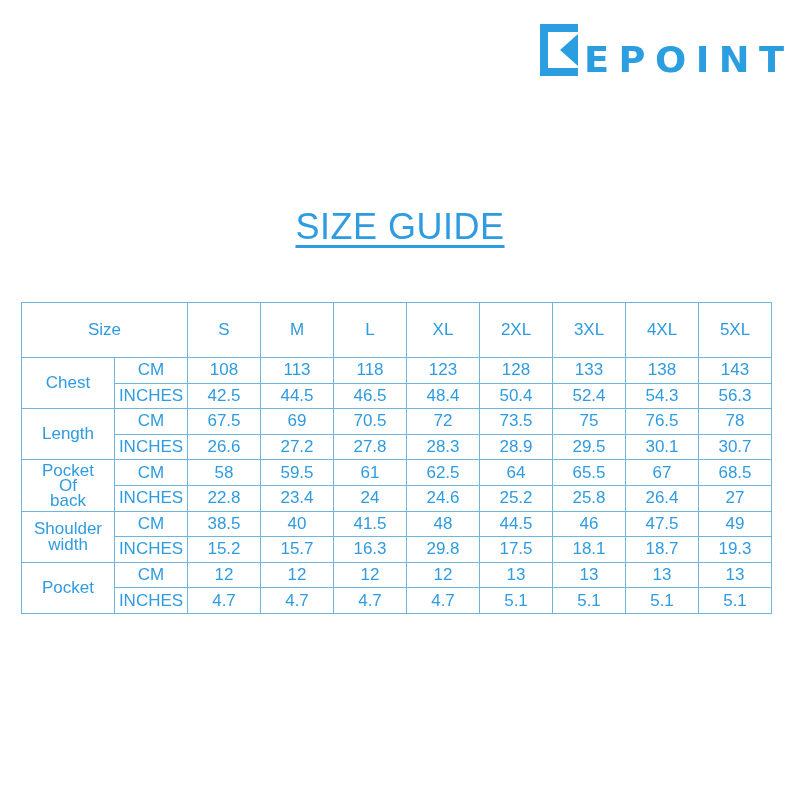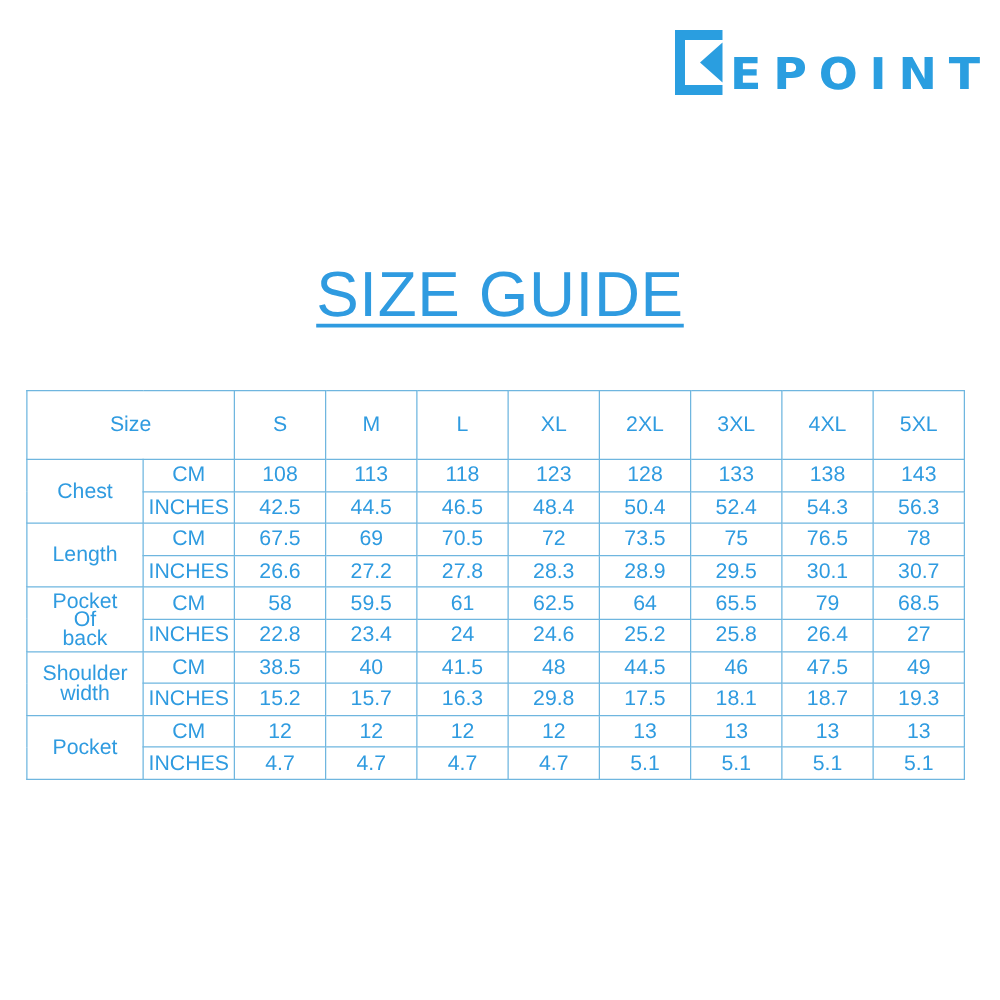--- a/index.html
+++ b/index.html
@@ -1,22 +1,22 @@
 <!DOCTYPE html>
 <html><head>
 <meta charset="utf-8">
 <style>
   html, body { margin: 0; padding: 0; background: #ffffff; }
   body { width: 800px; height: 800px; position: relative; overflow: hidden; font-family: "Liberation Sans", sans-serif; }
   .logo { position: absolute; left: 538px; top: 18px; width: 250px; height: 60px; display: flex; align-items: flex-end; }
   .logo-mark { width: 44px; height: 56px; }
   .logo-text { font-family: "DejaVu Sans", sans-serif; font-weight: bold; font-size: 35px; color: #2a9ee0; letter-spacing: 9px; margin-left: 2px; line-height: 1; transform: scaleX(1.05); transform-origin: left center; }
   .title { position: absolute; left: 0; width: 800px; top: 206px; text-align: center; }
-  .title span { font-size: 51px; color: #2f9be0; text-decoration: underline; text-decoration-thickness: 3px; text-underline-offset: 6px; letter-spacing: 0.5px; }
-  table.size-table { position: absolute; left: 21px; top: 312px; border-collapse: collapse; color: #2f9be0; font-size: 17px; }
+  .title span { font-size: 36px; color: #2f9be0; text-decoration: underline; text-decoration-thickness: 3px; text-underline-offset: 6px; letter-spacing: 0.5px; }
+  table.size-table { position: absolute; left: 21px; top: 302px; border-collapse: collapse; color: #2f9be0; font-size: 17px; }
   table.size-table td { border: 1.5px solid #6fb6df; text-align: center; padding: 0; }
   .hdr td { height: 54px; }
   .row td { height: 24.6px; }
   .col-label { width: 92px; }
   .col-unit { width: 72px; }
   .col-val { width: 72px; }
   .measure-label { line-height: 16px; }
 </style>
 </head>
 <body>
@@ -98,21 +98,21 @@
           <div>Of</div>
           <div>back</div>
         </td>
         <td class="col-unit">CM</td>
         <td class="col-val">58</td>
         <td class="col-val">59.5</td>
         <td class="col-val">61</td>
         <td class="col-val">62.5</td>
         <td class="col-val">64</td>
         <td class="col-val">65.5</td>
-        <td class="col-val">79</td>
+        <td class="col-val">67</td>
         <td class="col-val">68.5</td>
       </tr>
       <tr class="row">
         <td class="col-unit">INCHES</td>
         <td class="col-val">22.8</td>
         <td class="col-val">23.4</td>
         <td class="col-val">24</td>
         <td class="col-val">24.6</td>
         <td class="col-val">25.2</td>
         <td class="col-val">25.8</td>

